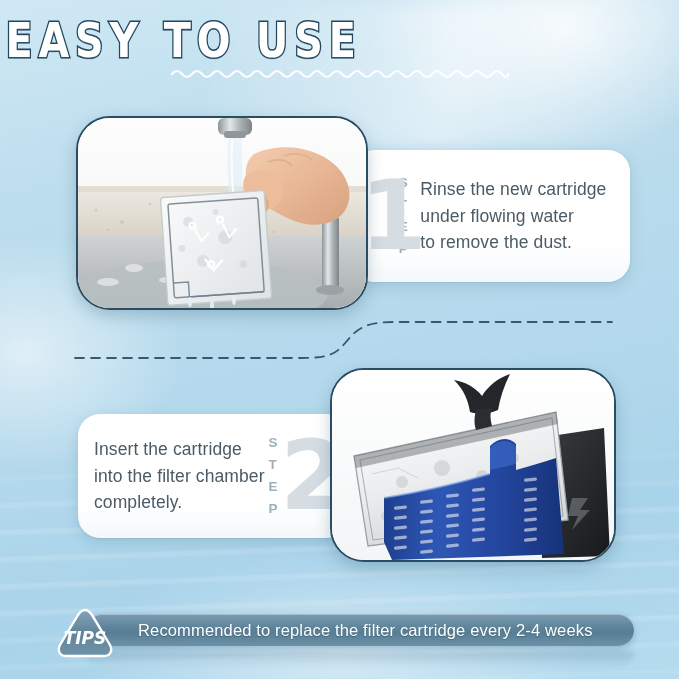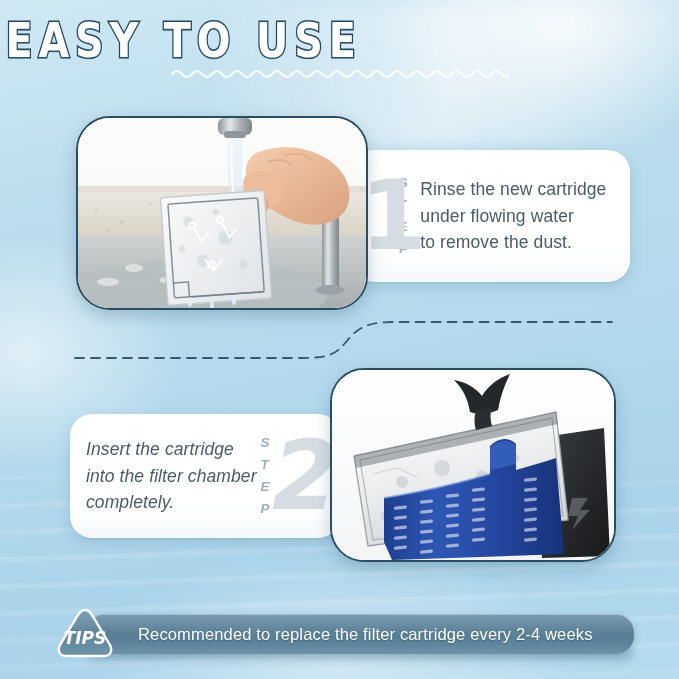--- a/index.html
+++ b/index.html
@@ -81,21 +81,21 @@
     letter-spacing:.1px;white-space:pre-line;
   }
 
   
   #card1{left:352px;top:150px;width:278px;height:132px;}
   #card1 .card-inner{padding-left:20px;}
   #card1 .stepmark{margin-right:10px;}
   #card1 .step-num{margin-right:-38px;position:relative;left:-12px;}
 
   
-  #card2{left:70px;top:414px;width:270px;height:124px;font-style:italic;}
+  #card2{left:78px;top:414px;width:270px;height:124px;}
   #card2 .card-inner{padding-left:16px;}
   #card2 .stepmark{margin-left:4px;}
   #card2 .step-num{position:relative;left:0;}
 
   
   .photo{
     position:absolute;
     border:2px solid #2b4d63;
     border-radius:34px;
     overflow:hidden;
@@ -105,21 +105,21 @@
   #photo1{left:76px;top:116px;width:288px;height:190px;}
   #photo2{left:330px;top:368px;width:282px;height:190px;}
   .photo svg{display:block;width:100%;height:100%;}
 
   
   .connector{position:absolute;left:0;top:296px;width:679px;height:86px;}
 
   
   .tips{position:absolute;left:52px;top:611px;width:582px;height:42px;}
   .tips-bar{
-    position:absolute;left:34px;top:3px;right:0;height:40px;
+    position:absolute;left:34px;top:3px;right:0;height:32px;
     border-radius:18px;
     background:linear-gradient(180deg,#7a9cb2 0%,#5f8499 42%,#577e95 60%,#6d92a8 100%);
     box-shadow:0 3px 7px rgba(40,80,105,.28), inset 0 1px 0 rgba(255,255,255,.35);
     display:flex;align-items:center;
   }
   .tips-text{
     color:#ffffff;font-size:16.5px;letter-spacing:.15px;
     margin-left:52px;text-shadow:0 1px 1px rgba(30,60,80,.45);
     white-space:nowrap;
   }

